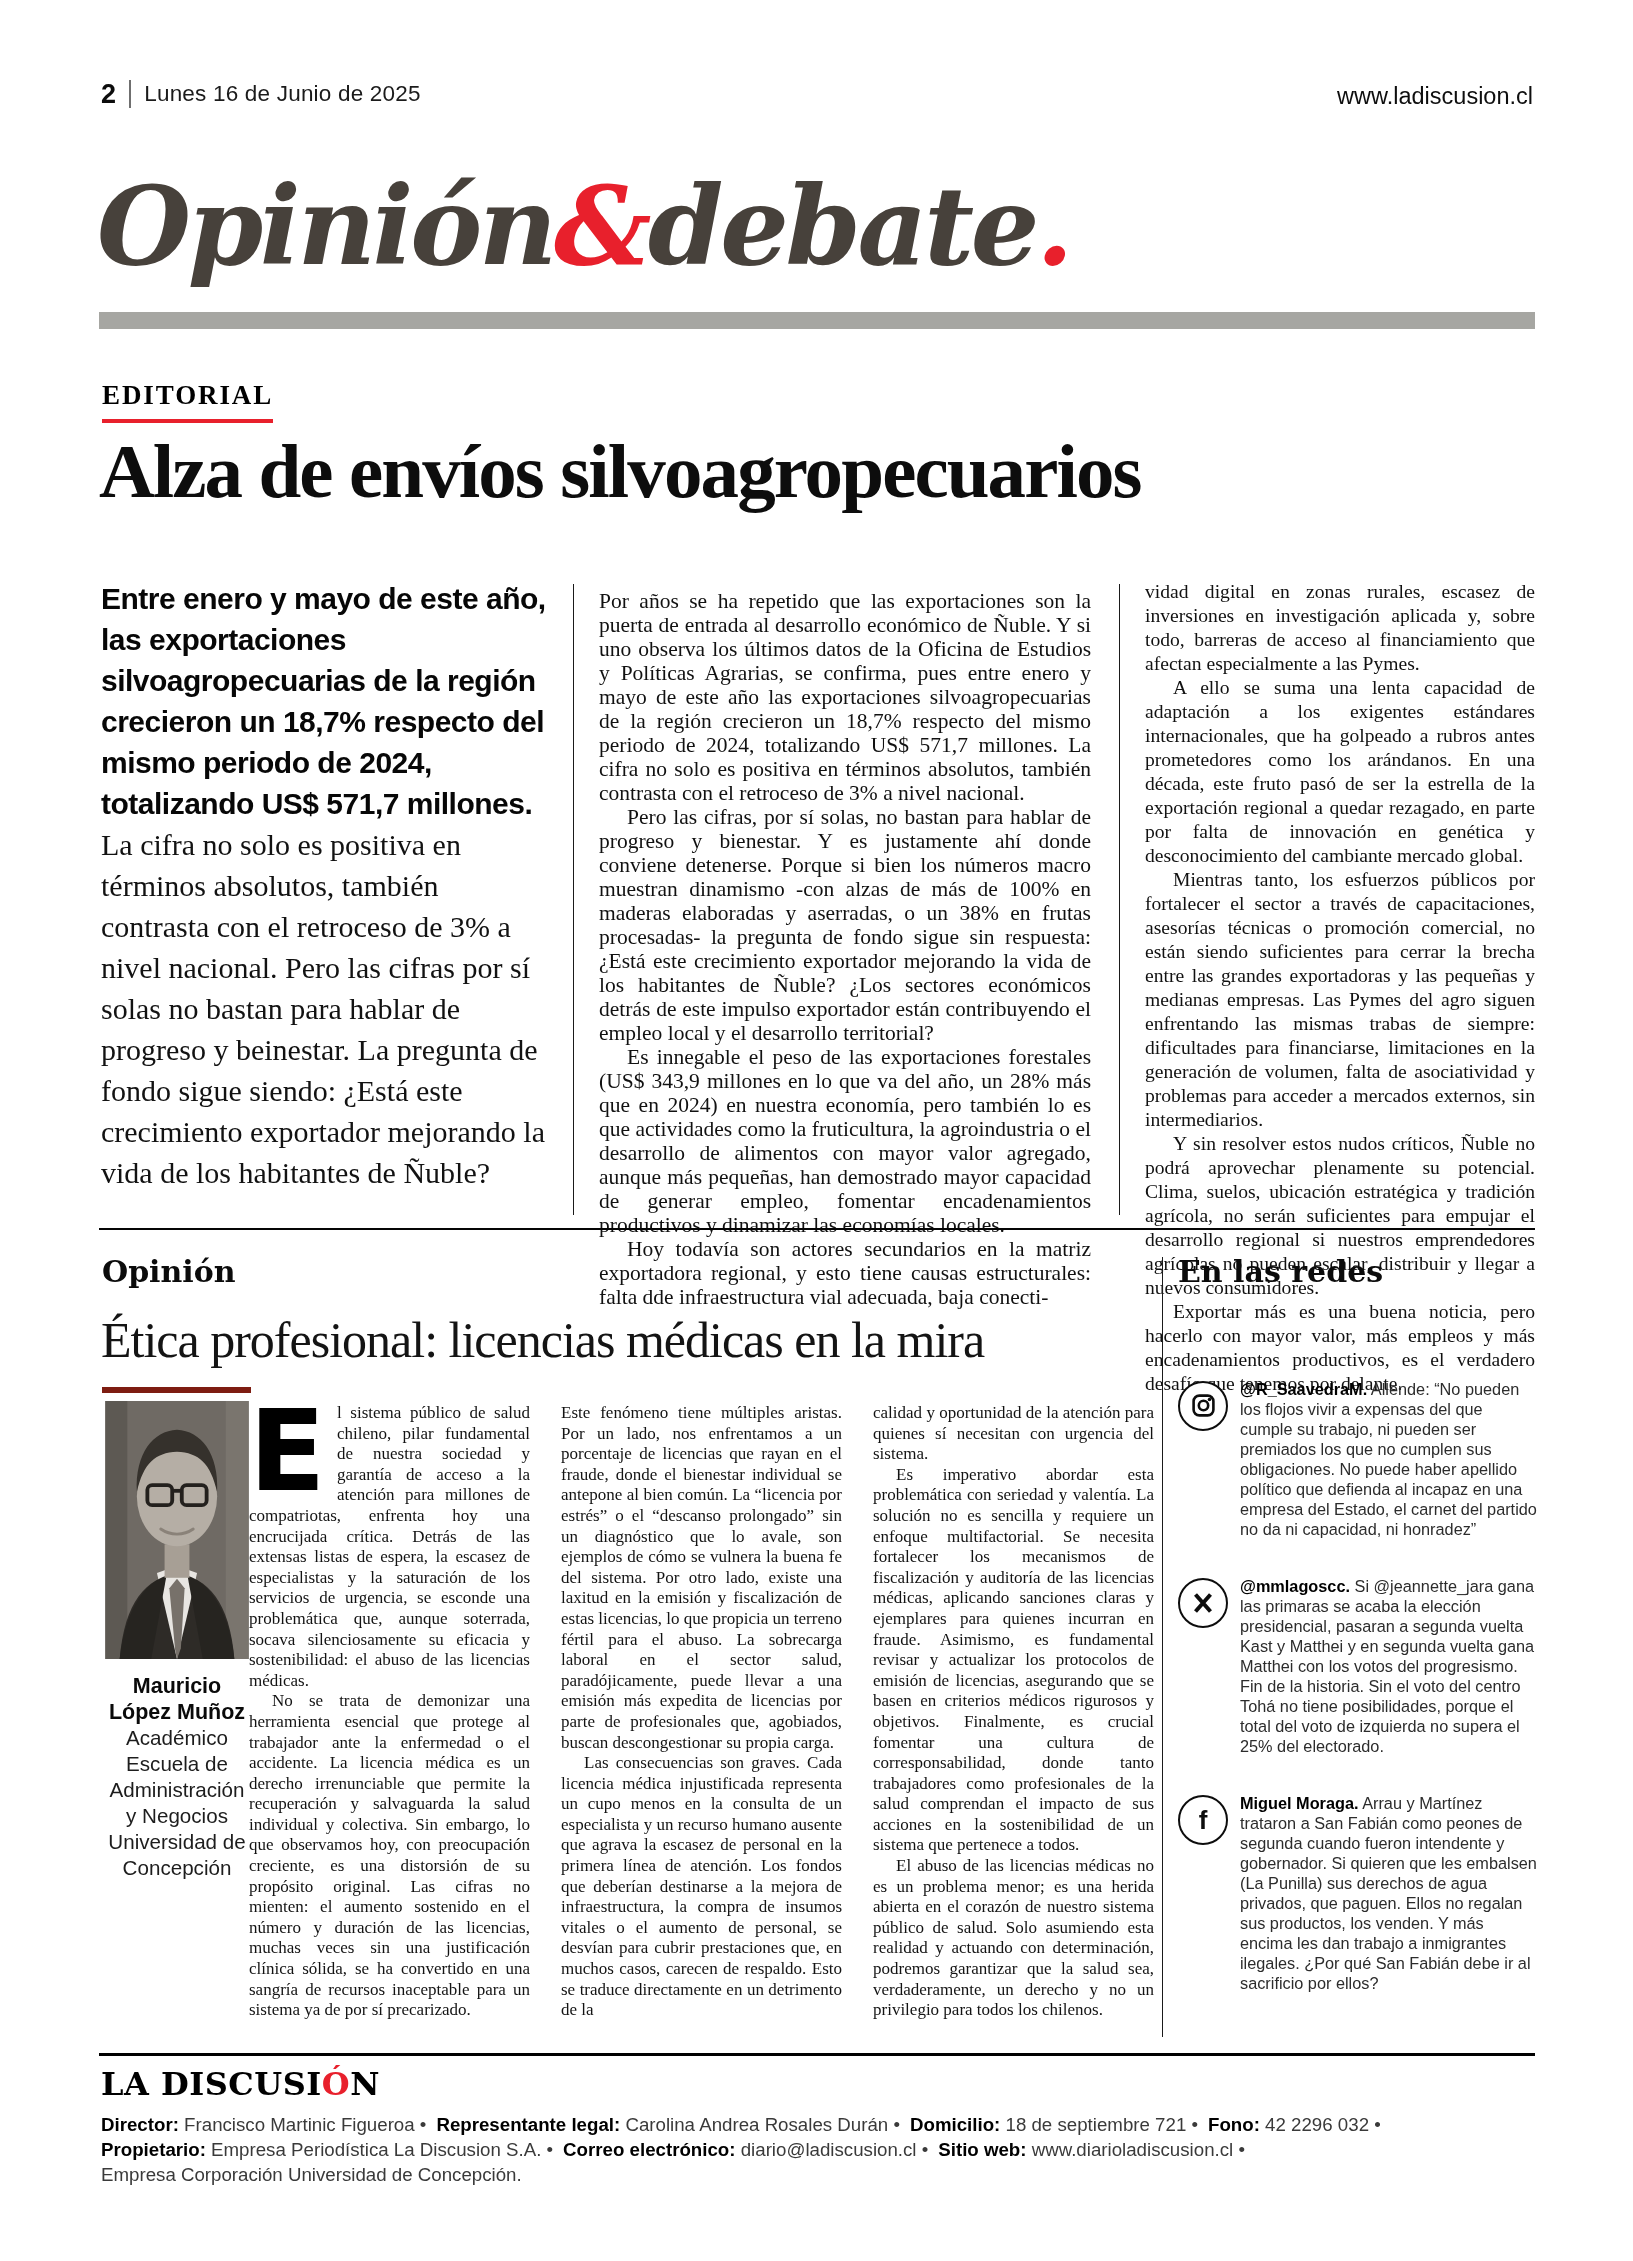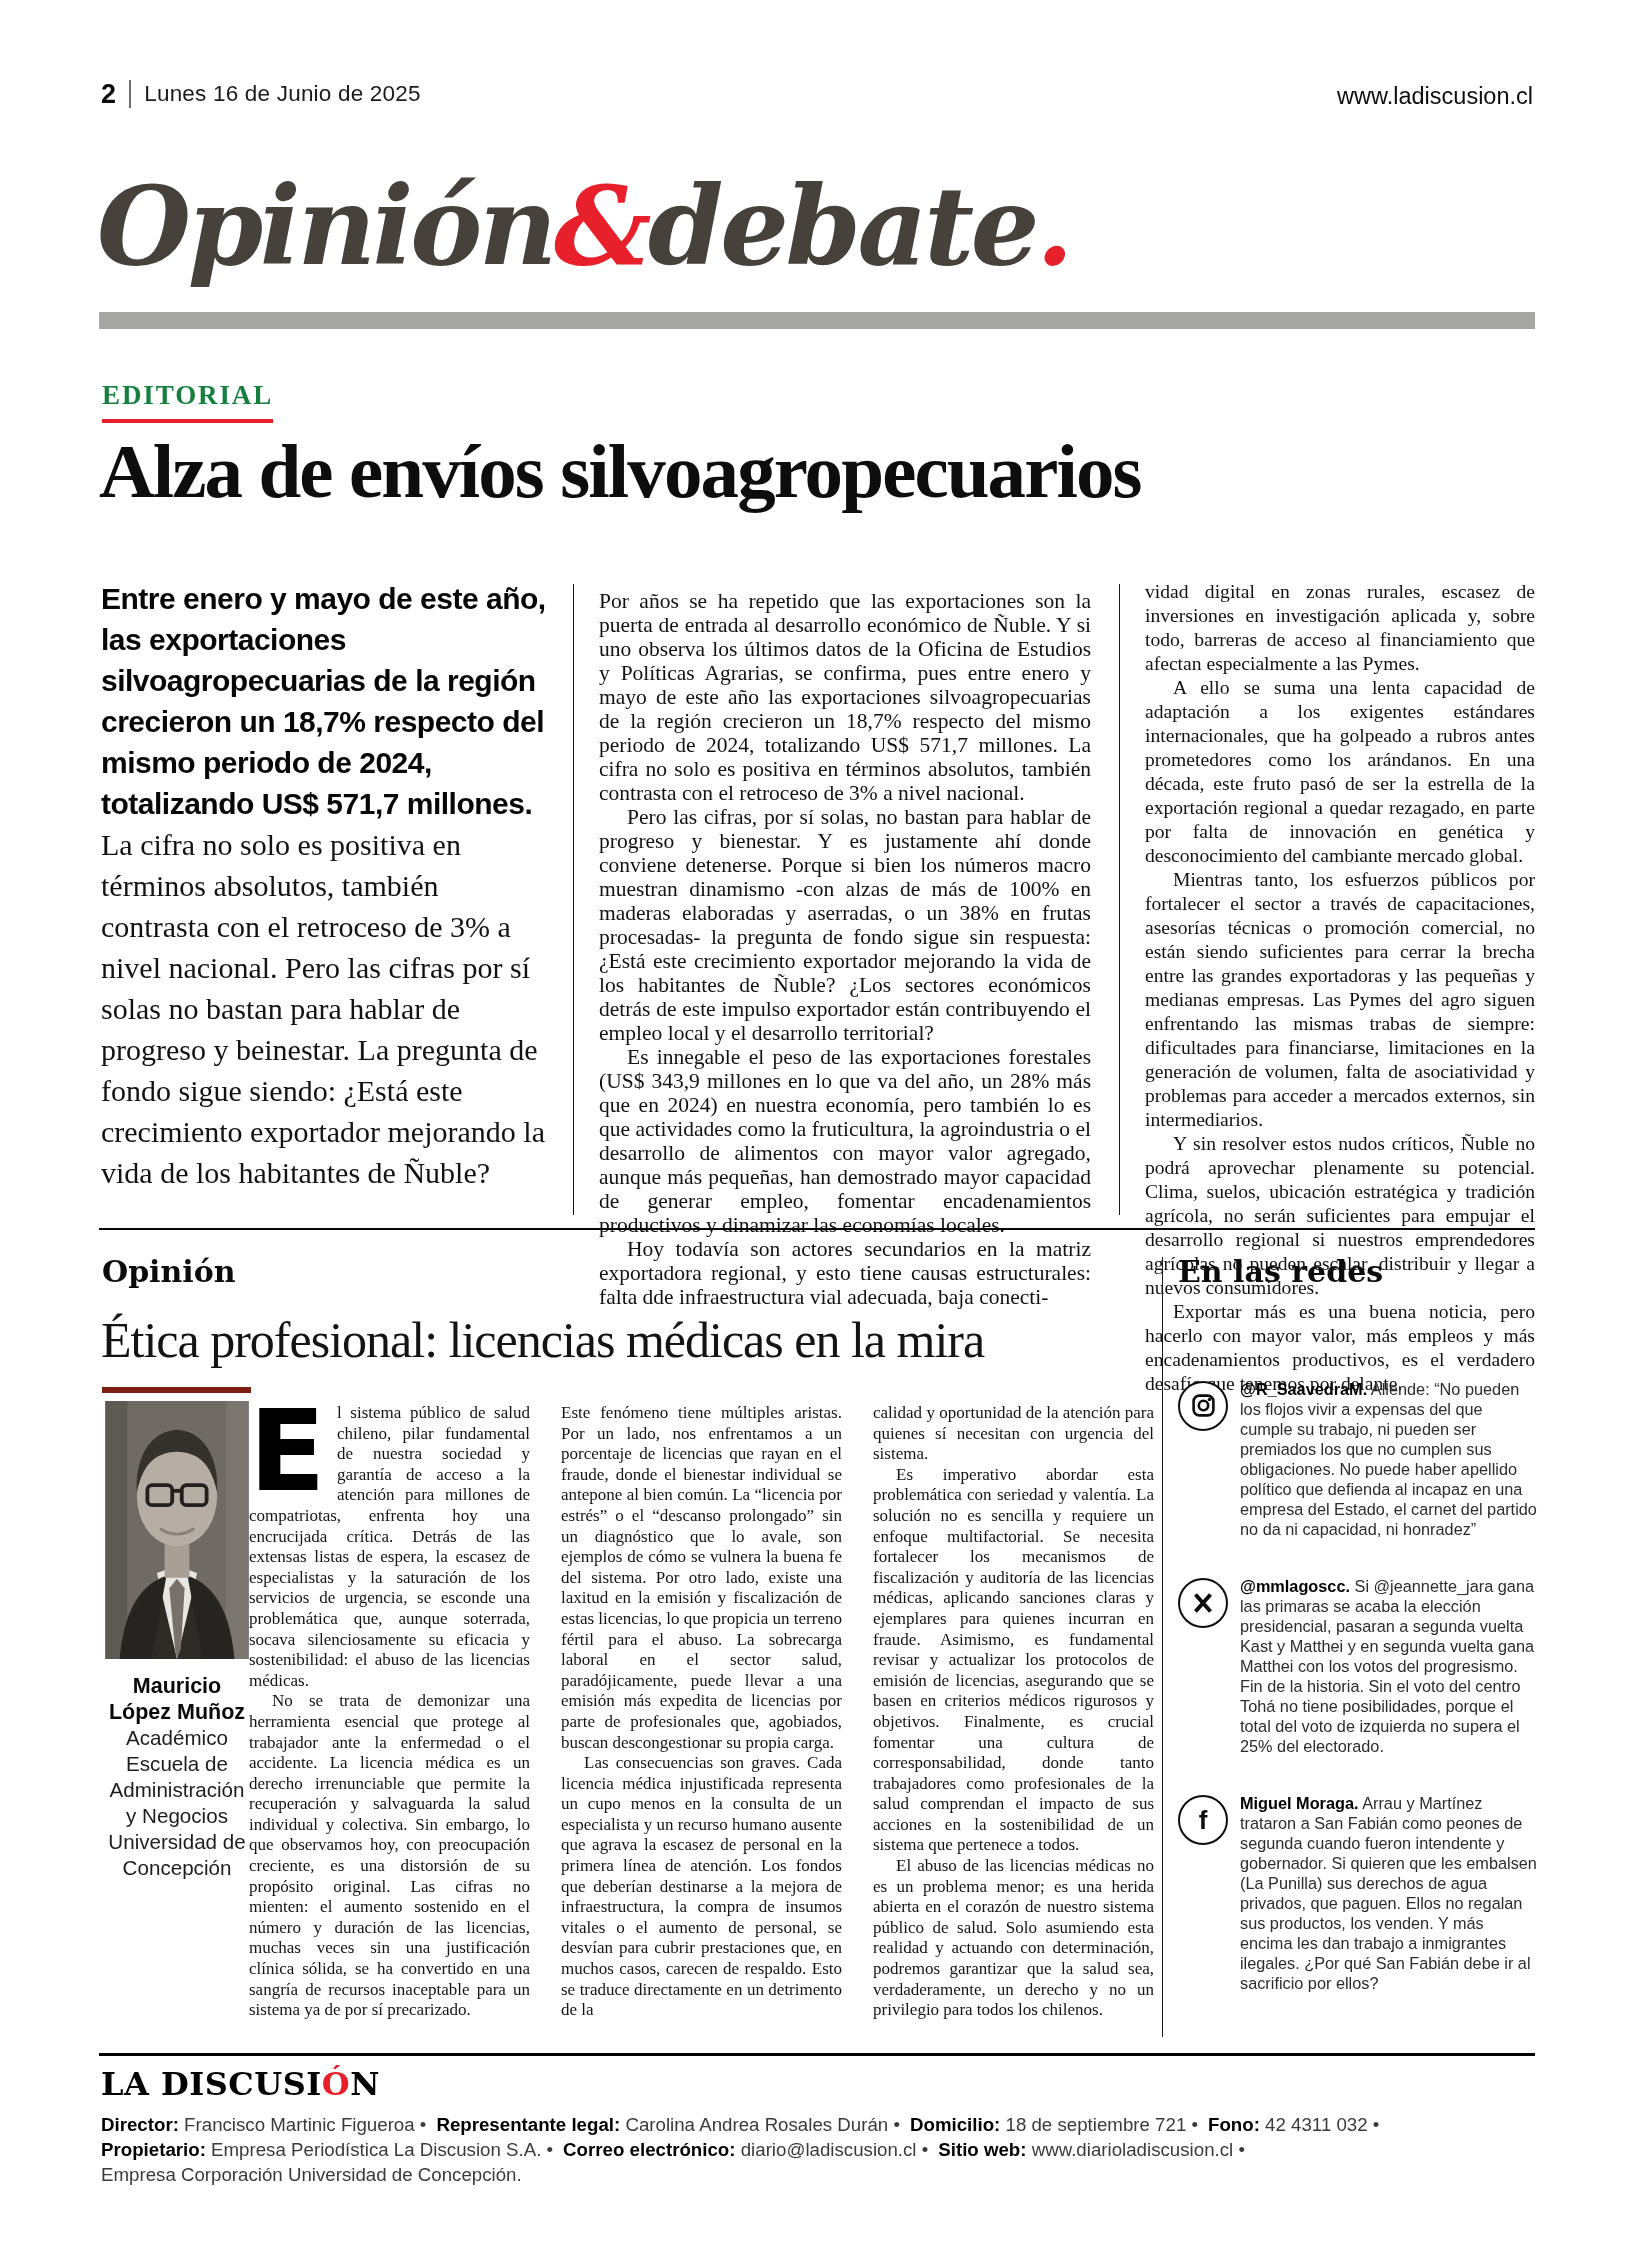--- a/index.html
+++ b/index.html
@@ -11,21 +11,21 @@
   .hdr-sep{width:1.4px;height:28px;background:#6f6f6f;}
   .hdr-date{font:400 22.5px/1 "Liberation Sans",sans-serif;color:#1b1b1b;letter-spacing:0.2px;}
   .hdr-url{position:absolute;right:101px;top:85px;font:400 23.5px/1 "Liberation Sans",sans-serif;color:#0e0e0e;}
   
   .mast{position:absolute;left:97px;top:172px;font-family:"DejaVu Serif",serif;font-weight:700;
         font-size:108px;line-height:1;letter-spacing:-3.4px;color:#47413b;white-space:nowrap;font-style:italic;}
   .mast .red{color:#e8202c;}
   .graybar{position:absolute;left:99px;right:99px;top:312px;height:17px;background:#a6a6a2;}
   
   .kicker{position:absolute;left:102px;top:382px;font:700 27px/1 "Liberation Serif",serif;
-          letter-spacing:1.9px;color:#15803d;border-bottom:4.8px solid #e8202c;padding-bottom:9.6px;}
+          letter-spacing:1.9px;color:#000000;border-bottom:4.8px solid #e8202c;padding-bottom:9.6px;}
   .headline{position:absolute;left:99px;top:432px;width:1441px;font:700 77px/1.02 "Liberation Serif",serif;
             letter-spacing:-1.9px;color:#0d0d0d;white-space:nowrap;}
   .ed-lead{position:absolute;left:101px;top:578px;width:449px;text-align:left;}
   .lead-bold{font:700 30px/41px "Liberation Sans",sans-serif;letter-spacing:-0.5px;color:#070707;}
   .lead-rest{font:400 30px/41px "Liberation Serif",serif;color:#121212;}
   .ed-col{position:absolute;text-align:justify;}
   .ed-col p{margin:0;}
   .ed-col p + p{text-indent:28px;}
   #ed-col2{left:599px;top:589px;width:492px;font:400 21.5px/24px "Liberation Serif",serif;}
   #ed-col3{left:1145px;top:580px;width:390px;font:400 19.6px/24px "Liberation Serif",serif;}
@@ -188,21 +188,21 @@
     </div>
   </div>
 
   <div class="footer-rule"></div>
   <div class="f-logo"><span>LA DISCUSI</span><span class="red">Ó</span><span>N</span></div>
   <div class="f-lines">
     <div>
       <span class="seg"><b>Director:</b> <span>Francisco Martinic Figueroa •</span></span>
       <span class="seg"><b>Representante legal:</b> <span>Carolina Andrea Rosales Durán •</span></span>
       <span class="seg"><b>Domicilio:</b> <span>18 de septiembre 721 •</span></span>
-      <span class="seg"><b>Fono:</b> <span>42 4311 032 •</span></span>
+      <span class="seg"><b>Fono:</b> <span>42 2296 032 •</span></span>
     </div>
     <div>
       <span class="seg"><b>Propietario:</b> <span>Empresa Periodística La Discusion S.A. •</span></span>
       <span class="seg"><b>Correo electrónico:</b> <span>diario@ladiscusion.cl •</span></span>
       <span class="seg"><b>Sitio web:</b> <span>www.diarioladiscusion.cl •</span></span>
     </div>
     <div>Empresa Corporación Universidad de Concepción.</div>
   </div>
 
 </div>

